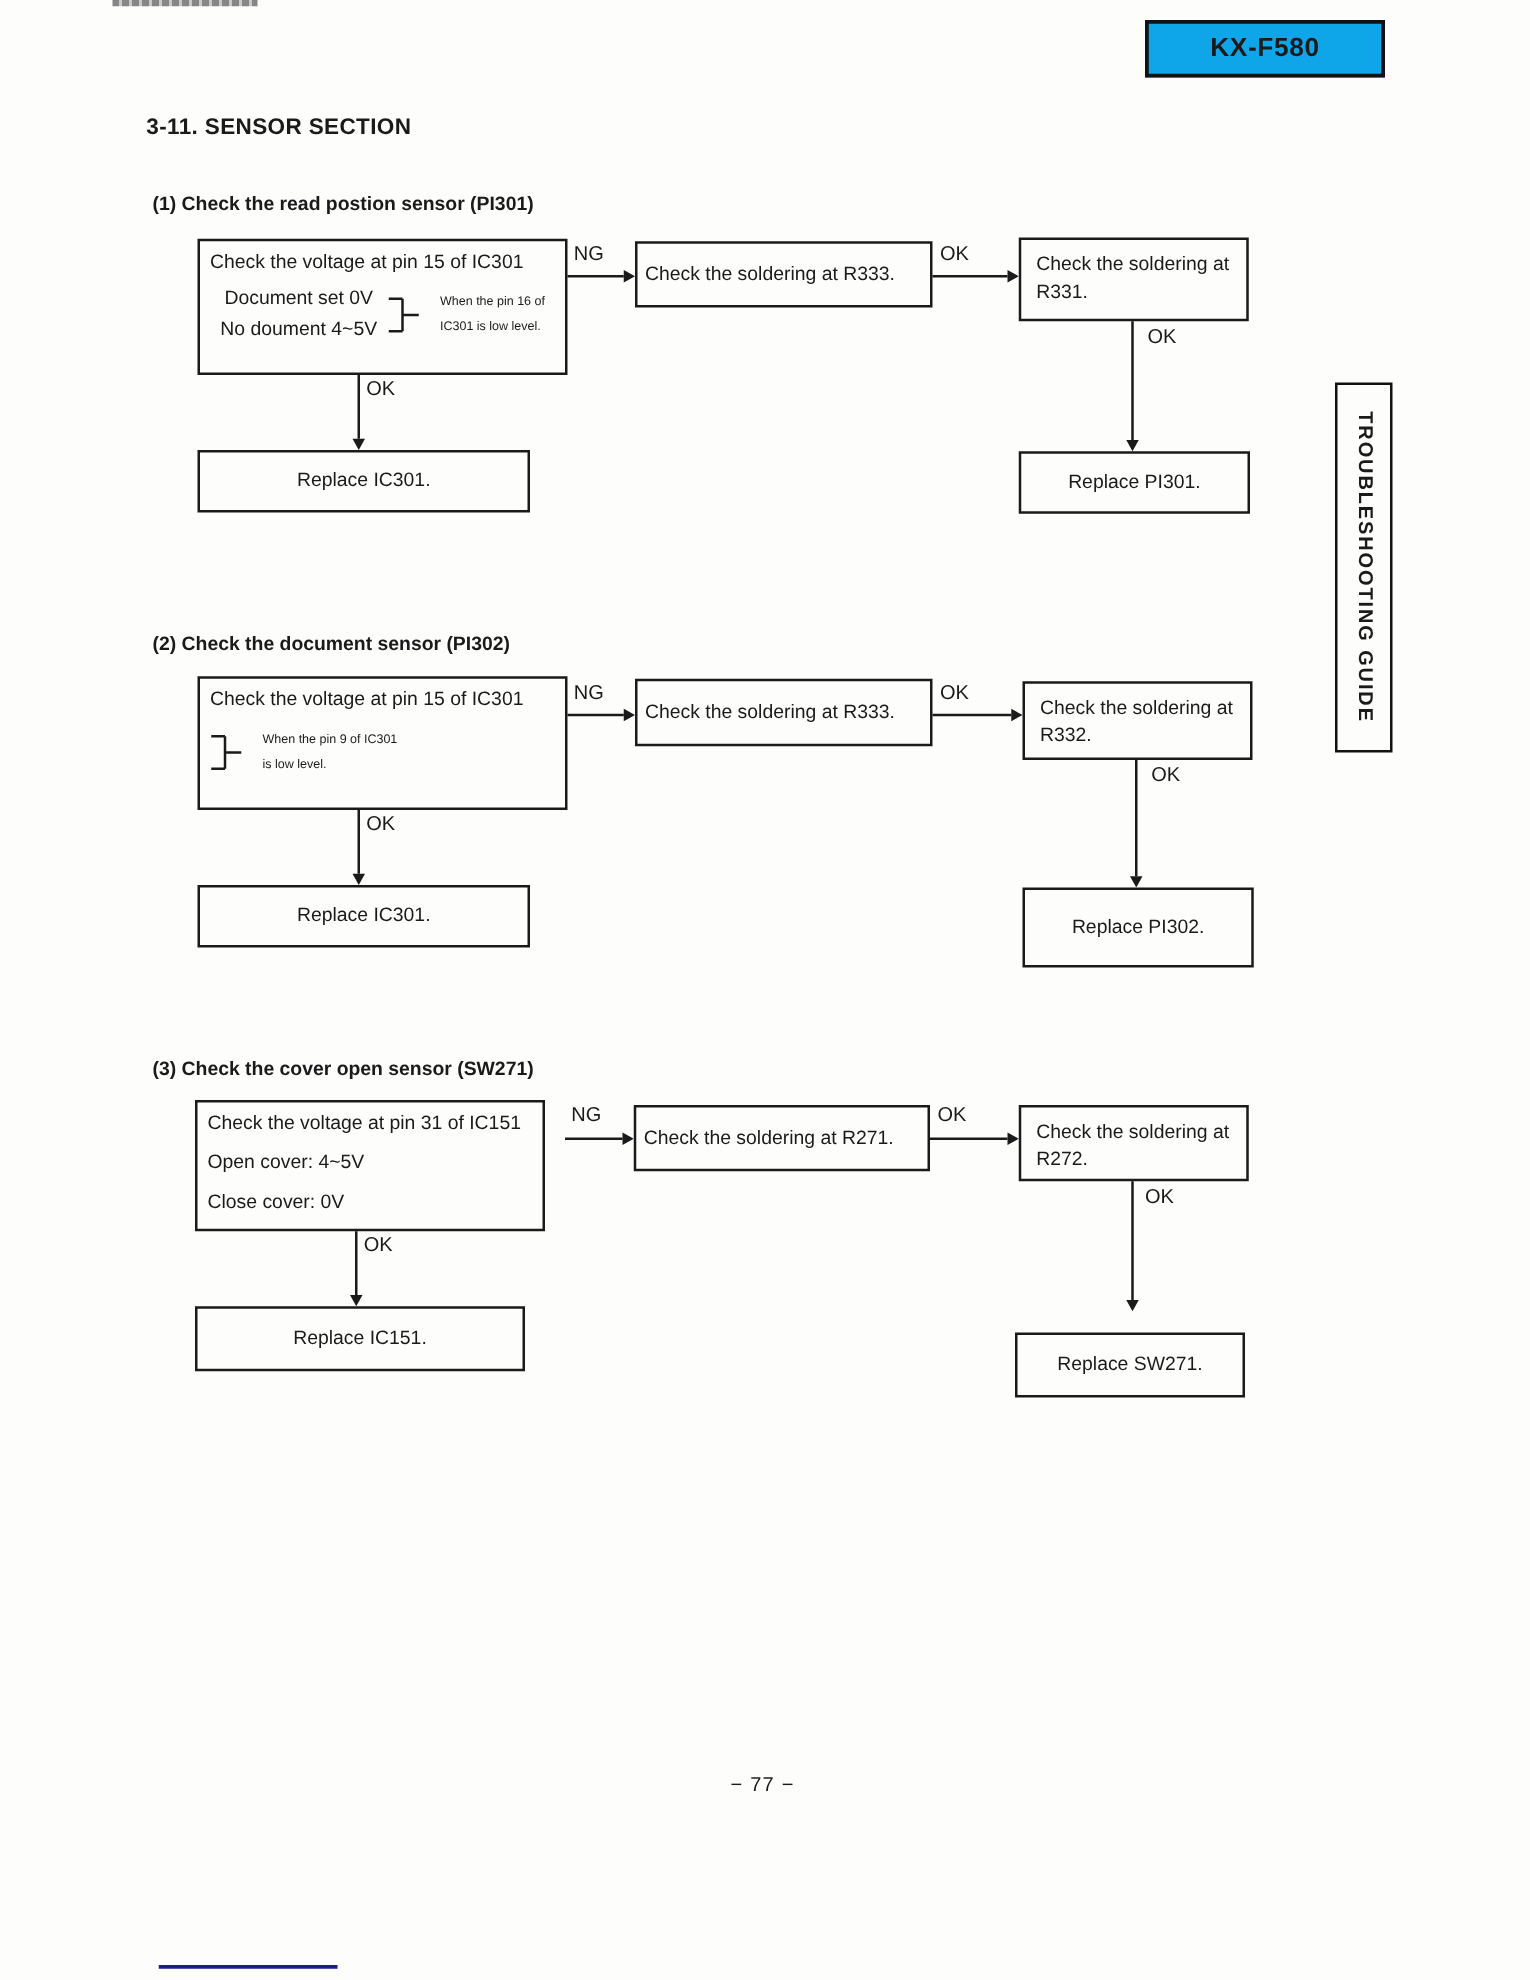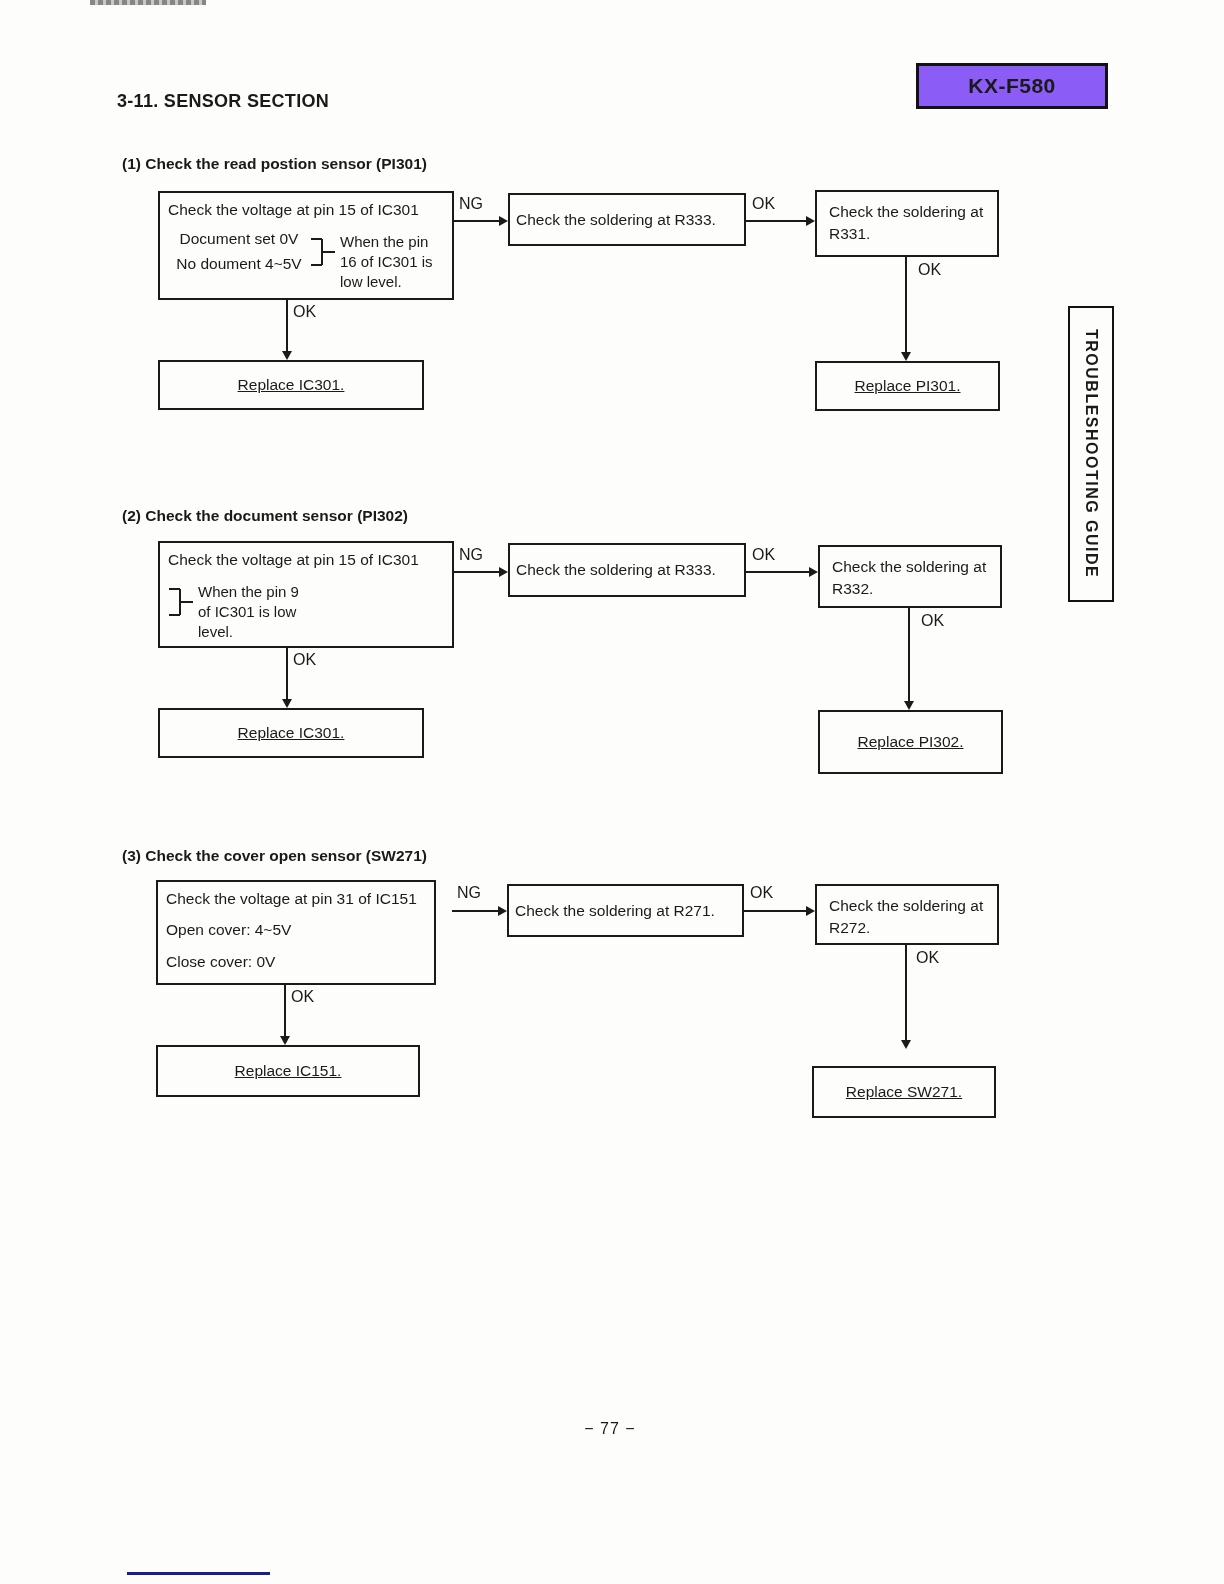--- a/index.html
+++ b/index.html
@@ -10,49 +10,49 @@
     background: #fdfdfc;
     font-family: "Liberation Sans", "DejaVu Sans", sans-serif;
     color: #1a1a1a;
     overflow: hidden;
     margin: 0 auto;
   }
 
   
   .model-badge {
     position: absolute; left: 916px; top: 16px; width: 186px; height: 40px;
-    border: 3px solid #121212; background: #8b5cf6;
+    border: 3px solid #121212; background: #0ea5e9;
     display: flex; align-items: center; justify-content: center;
-    font-weight: bold; font-size: 21px; letter-spacing: 0.5px; margin-top: 47px;
+    font-weight: bold; font-size: 21px; letter-spacing: 0.5px;
   }
   .doc-title {
     position: absolute; left: 117px; top: 91px;
     font-size: 18px; font-weight: bold; letter-spacing: 0.3px; white-space: nowrap;
   }
 
   
   .fc-heading {
     position: absolute; font-size: 15.5px; font-weight: bold; white-space: nowrap;
   }
   .box {
     position: absolute; border: 2px solid #1a1a1a; background: #fdfdfc;
     box-sizing: border-box; font-size: 15.5px;
   }
-  .center-box { display: flex; align-items: center; justify-content: center; text-align: left; text-decoration: underline; }
+  .center-box { display: flex; align-items: center; justify-content: center; text-align: left; }
   .check2 { display: flex; align-items: center; padding: 0 6px; white-space: nowrap; }
   .check3 { padding: 9px 12px; line-height: 22px; }
 
   .start { padding: 8px 4px 0 8px; }
   .sb-title { font-size: 15.5px; white-space: nowrap; }
   .cond-row { display: flex; margin-top: 7px; }
   .conds { width: 142px; flex: none; }
   .cond { height: 25px; line-height: 25px; white-space: nowrap; font-size: 15.5px; text-align: center; }
   .cond3 { height: 32px; line-height: 32px; white-space: nowrap; font-size: 15.5px; }
   .bracket { flex: none; }
-  .note { width: 108px; margin-left: 4px; margin-top: 6px; font-size: 15px; line-height: 20px; }
+  .note { width: 108px; margin-left: 16px; margin-top: 6px; font-size: 10px; line-height: 20px; }
 
   .lbl { position: absolute; font-size: 16px; white-space: nowrap; }
 
   .h-arrow { position: absolute; height: 2px; background: #1a1a1a; }
   .h-arrow::after {
     content: ""; position: absolute; right: -9px; top: -4px;
     border-left: 9px solid #1a1a1a; border-top: 5px solid transparent; border-bottom: 5px solid transparent;
   }
   .v-arrow { position: absolute; width: 2px; background: #1a1a1a; }
   .v-arrow::after {

